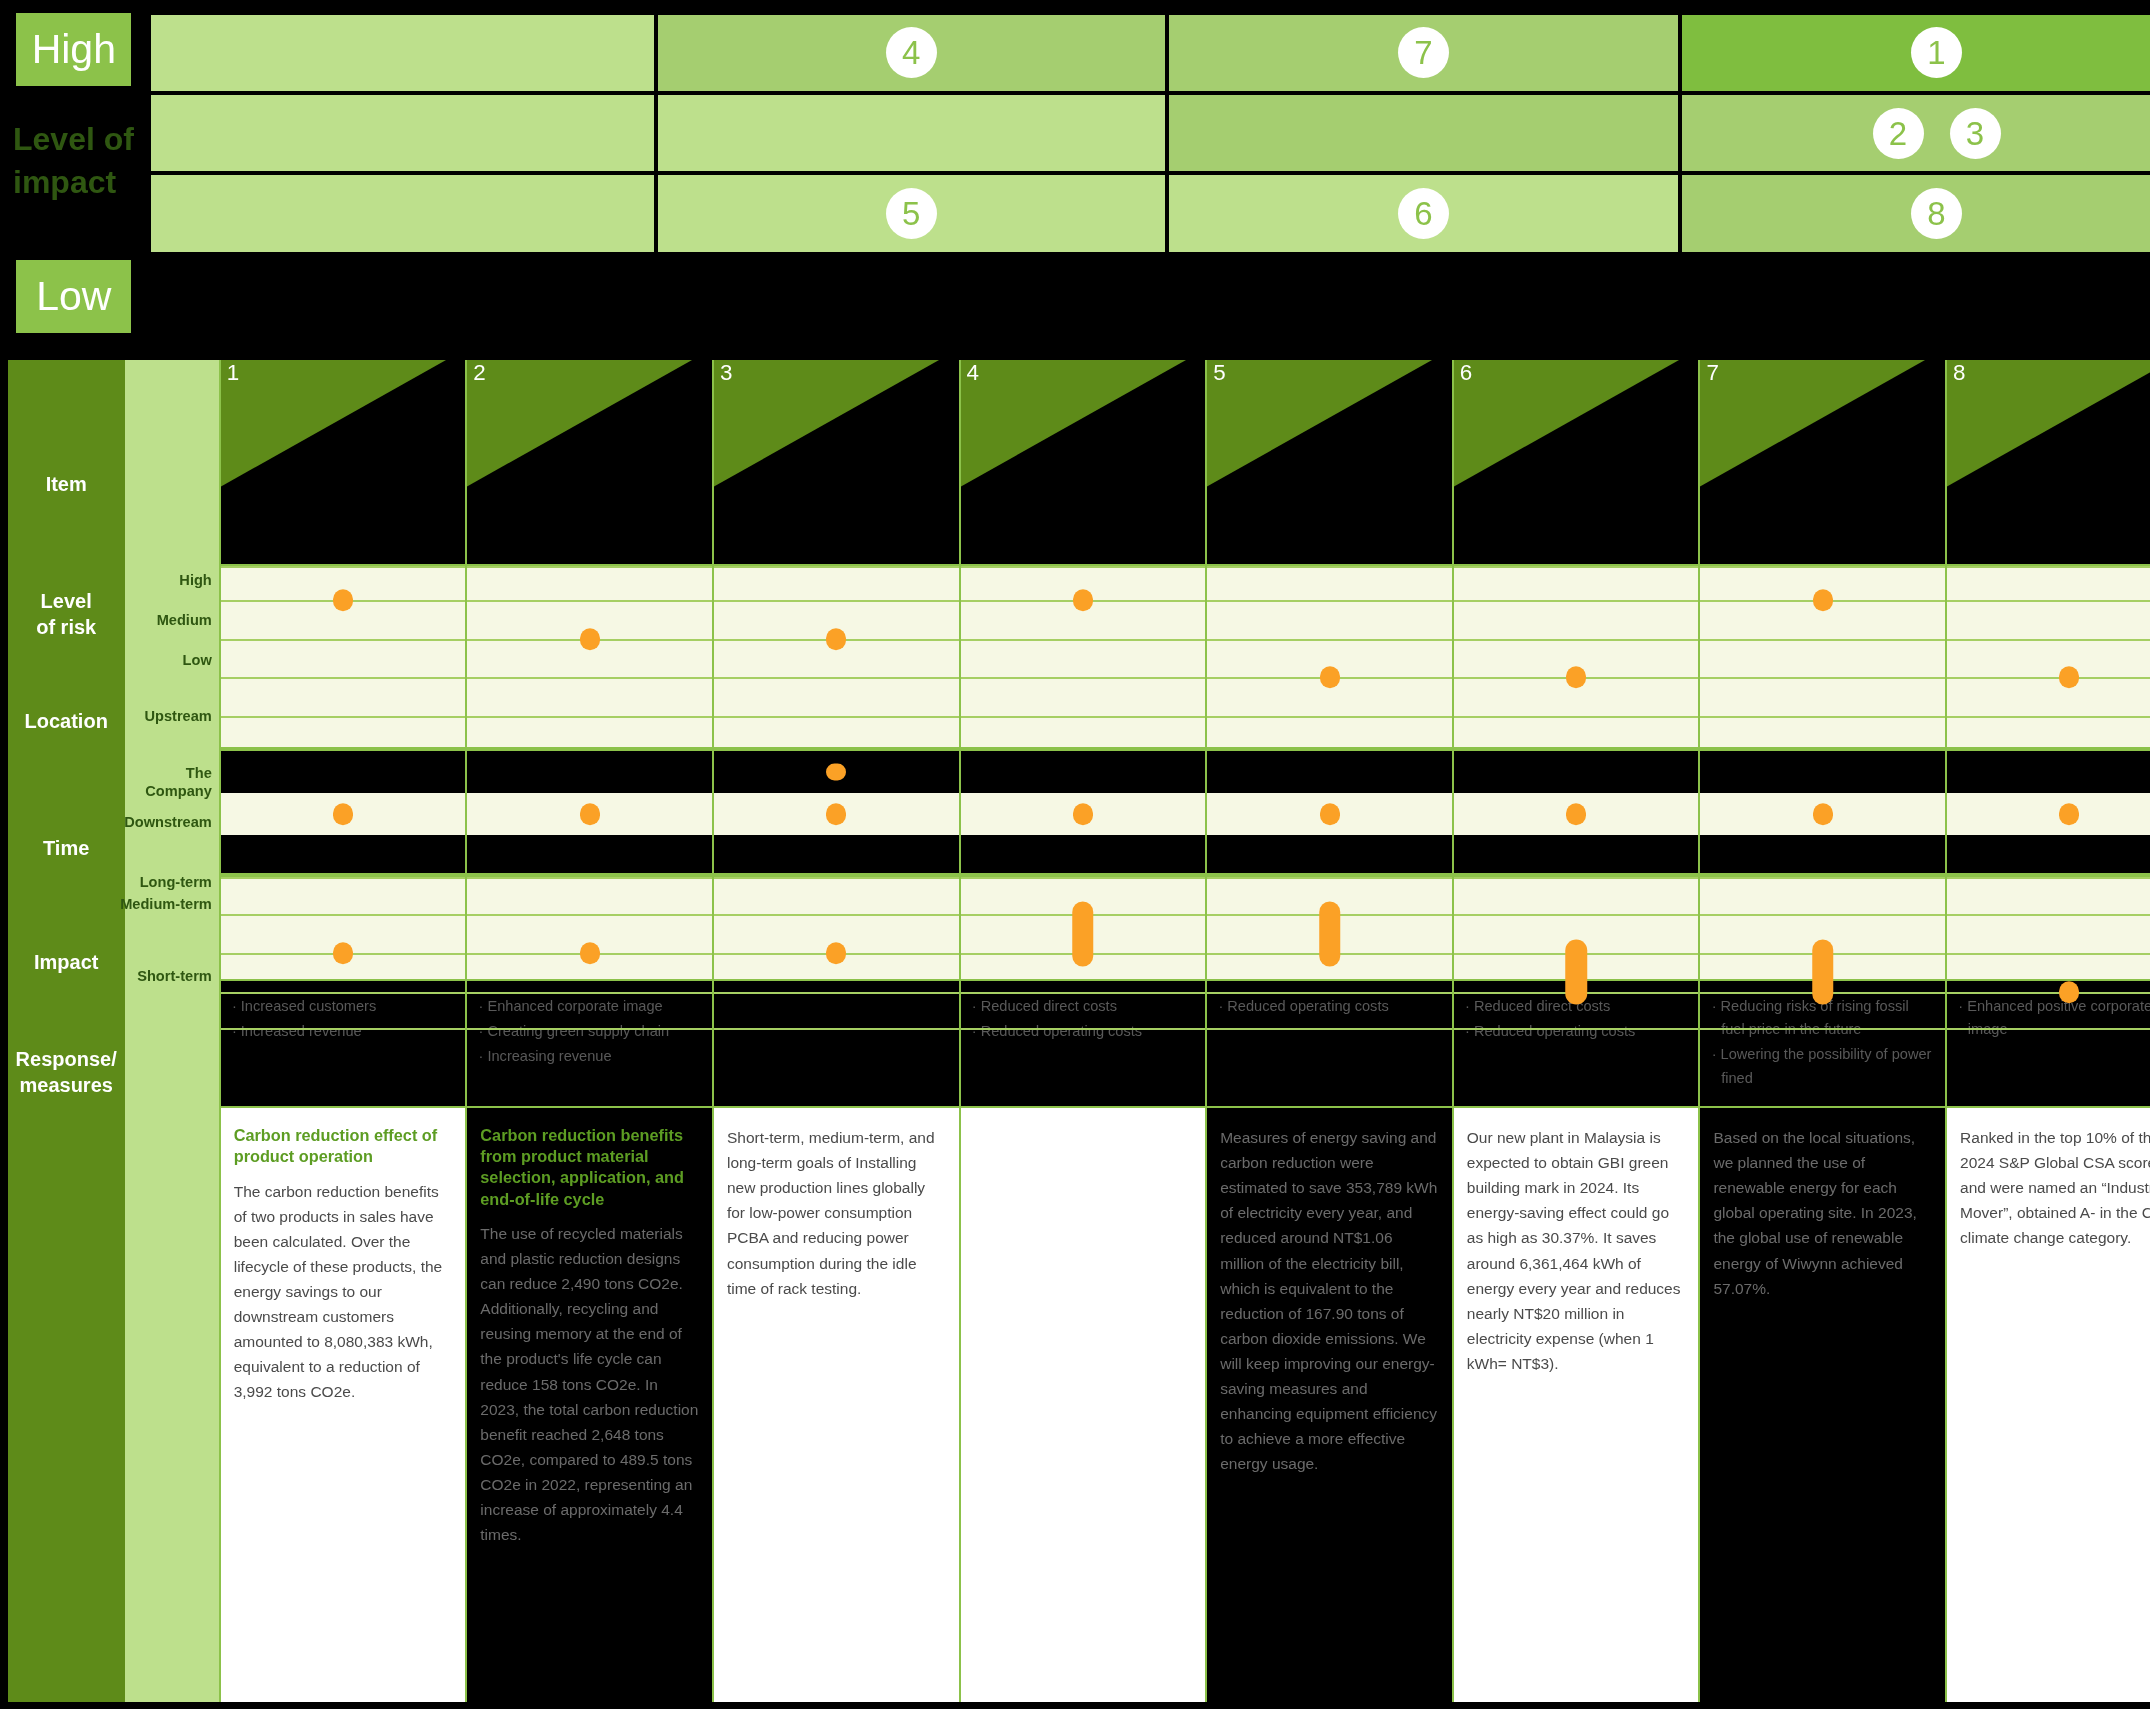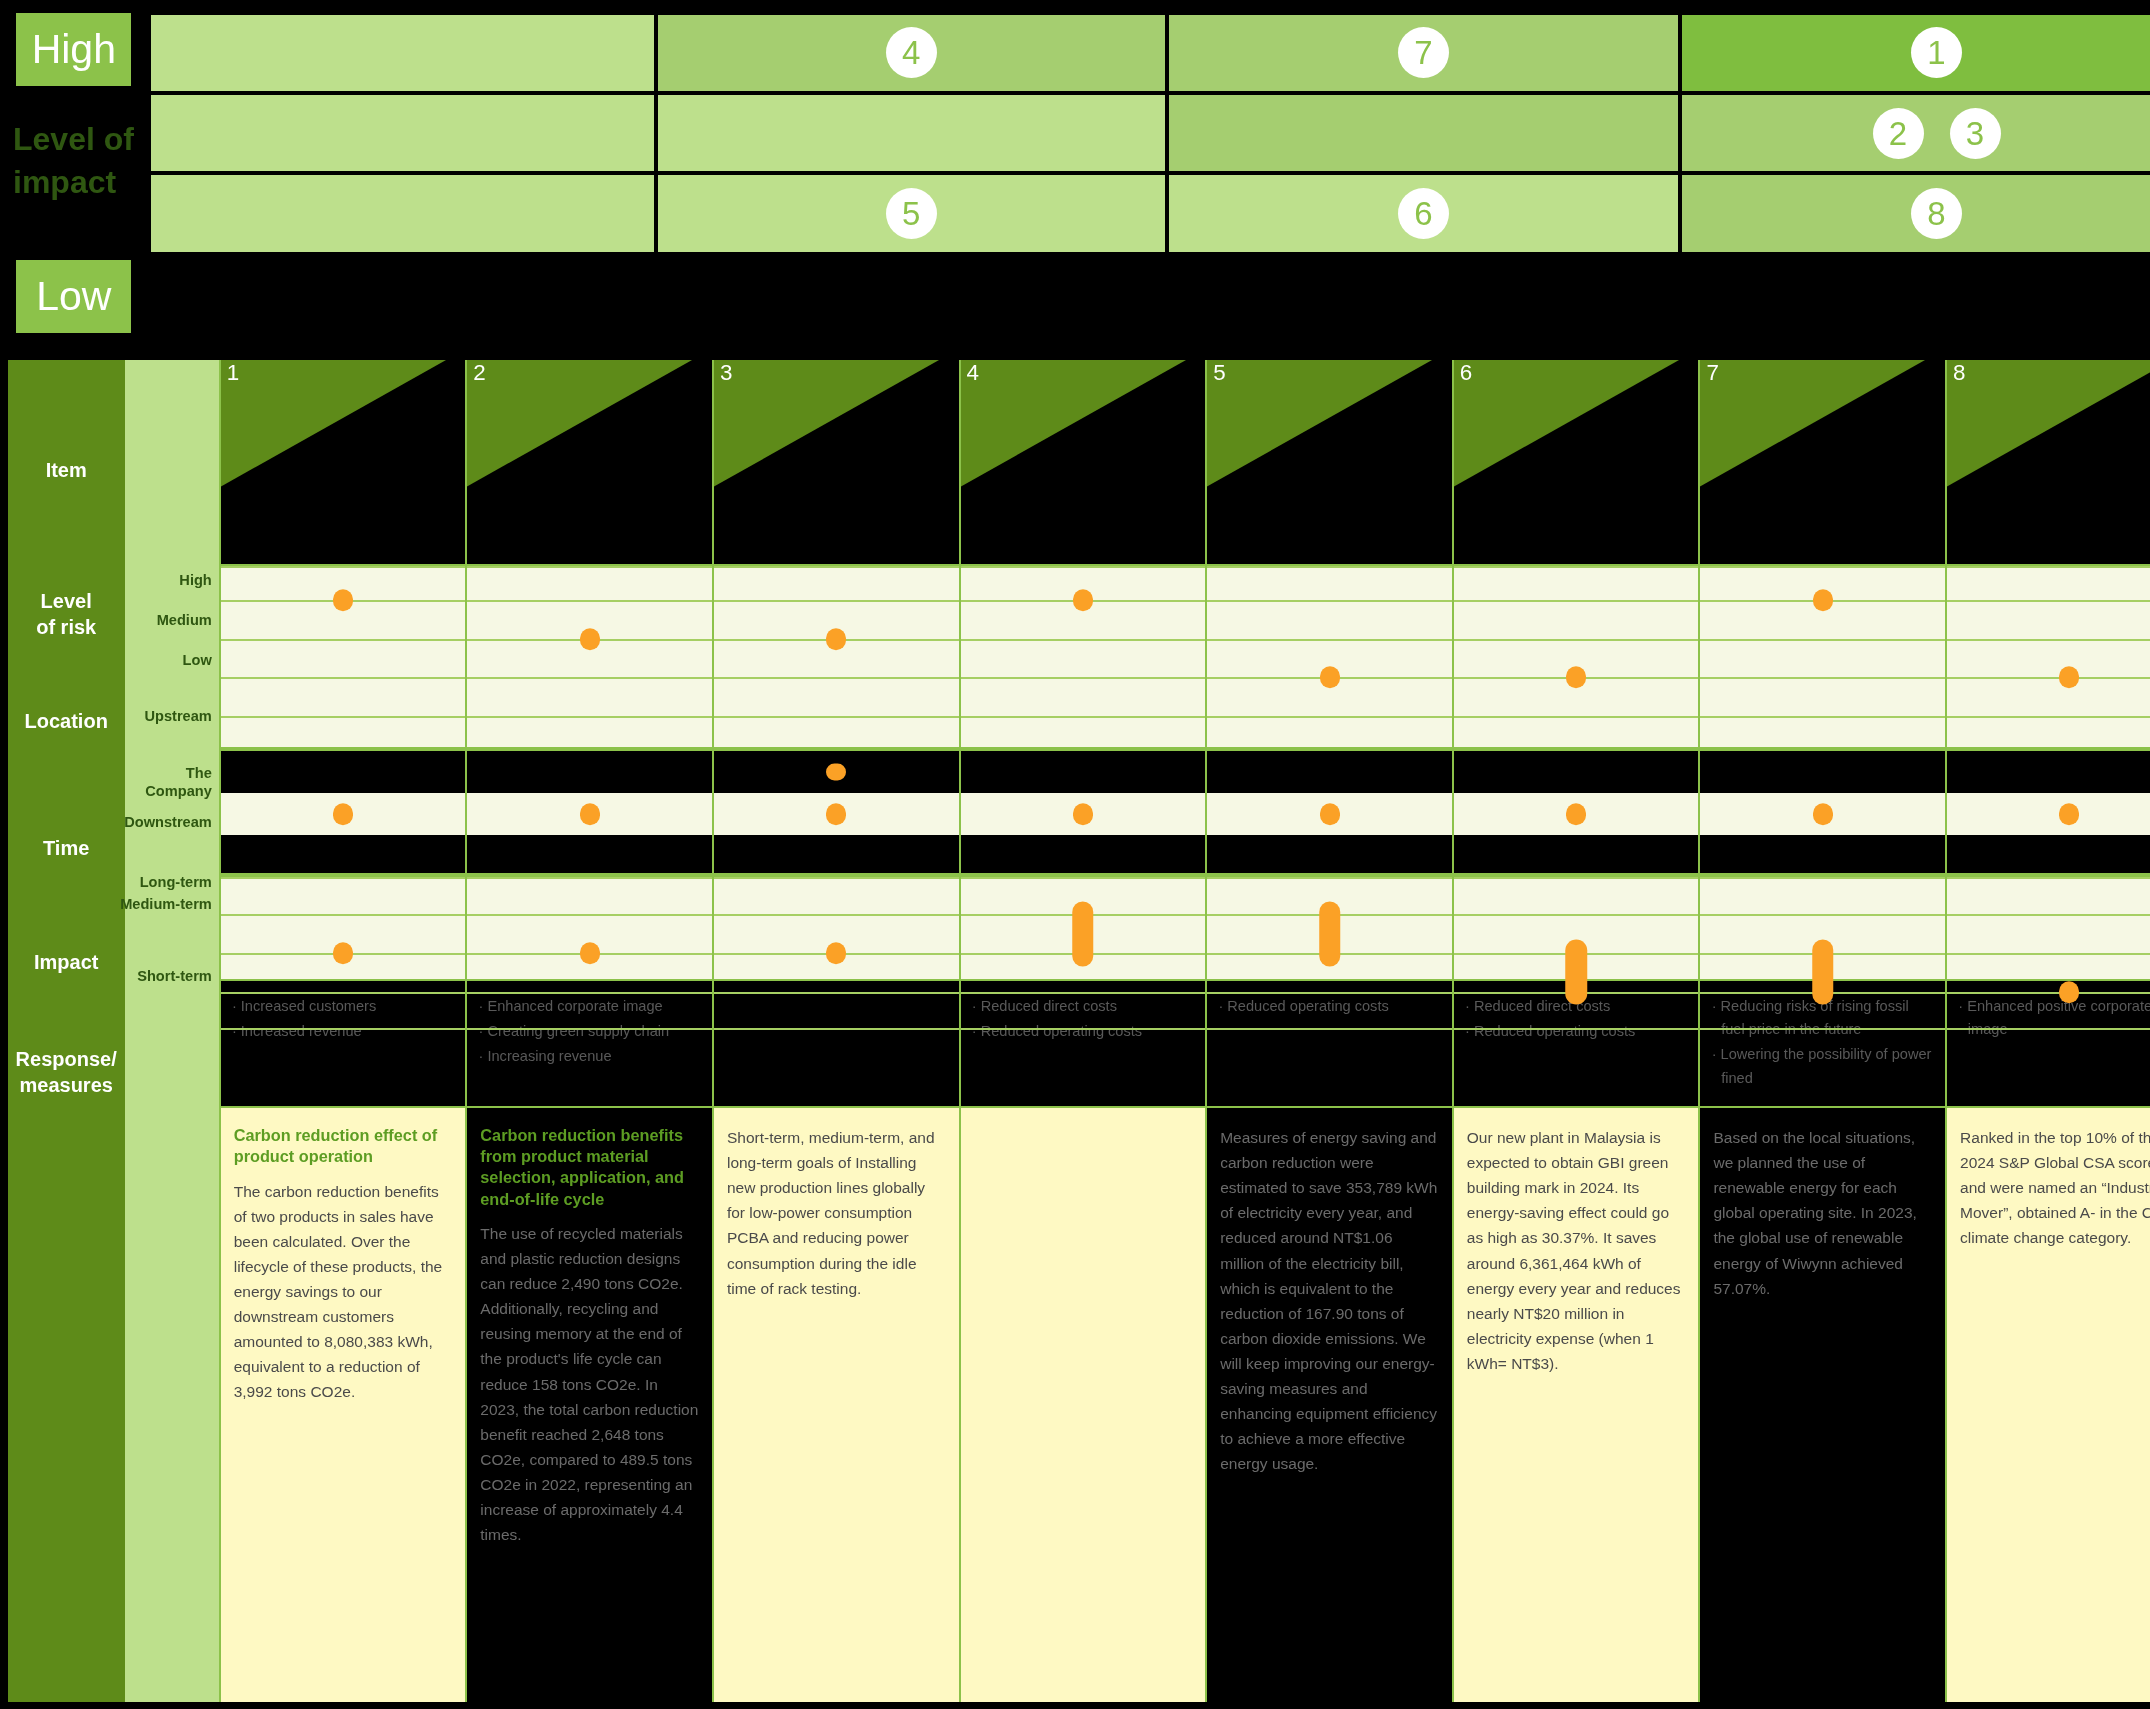--- a/index.html
+++ b/index.html
@@ -113,21 +113,21 @@
   .cell-impact li {
     color:#595959; font-size:14.6px; line-height:1.6;
     text-indent:-9.5px; padding-left:9.5px; margin-bottom:1.7px;
   }
   .cell-impact li::before { content:"· "; }
 
   
   .cell-response {
     flex:1; padding:17px 13px 13px 13px; overflow:hidden;
   }
-  .cell-response.light { background:#fef9c3; }
+  .cell-response.light { background:#ffffff; }
   .cell-response.dark  { background:#000; }
   .resp-title {
     color:#5D9D23; font-weight:700; font-size:16.3px; line-height:1.3;
     margin-bottom:11.2px;
   }
   .resp-body { font-size:15.5px; line-height:1.62; }
   .cell-response.light .resp-body { color:#4A4A4A; }
   .cell-response.dark  .resp-body { color:#6B6B6B; }
   .cell-response.dark  .resp-title { color:#5D9D23; }
 </style>
@@ -176,21 +176,21 @@
       </div>
       <div class="mcell" style="background: rgb(165, 206, 112);">
         <div class="num-bubble">8</div>
       </div>
     </div>
 </div>
 
 <div id="table-region">
 
   <div id="rowlabel-col">
-    <div class="rowlabel" style="top:97px;">
+    <div class="rowlabel" style="top:111px;">
       <span>Item</span>
     </div>
     <div class="rowlabel" style="top:228px;">
       <span>Level</span><br>
       <span>of risk</span>
     </div>
     <div class="rowlabel" style="top:348px;">
       <span>Location</span>
     </div>
     <div class="rowlabel" style="top:475px;">

